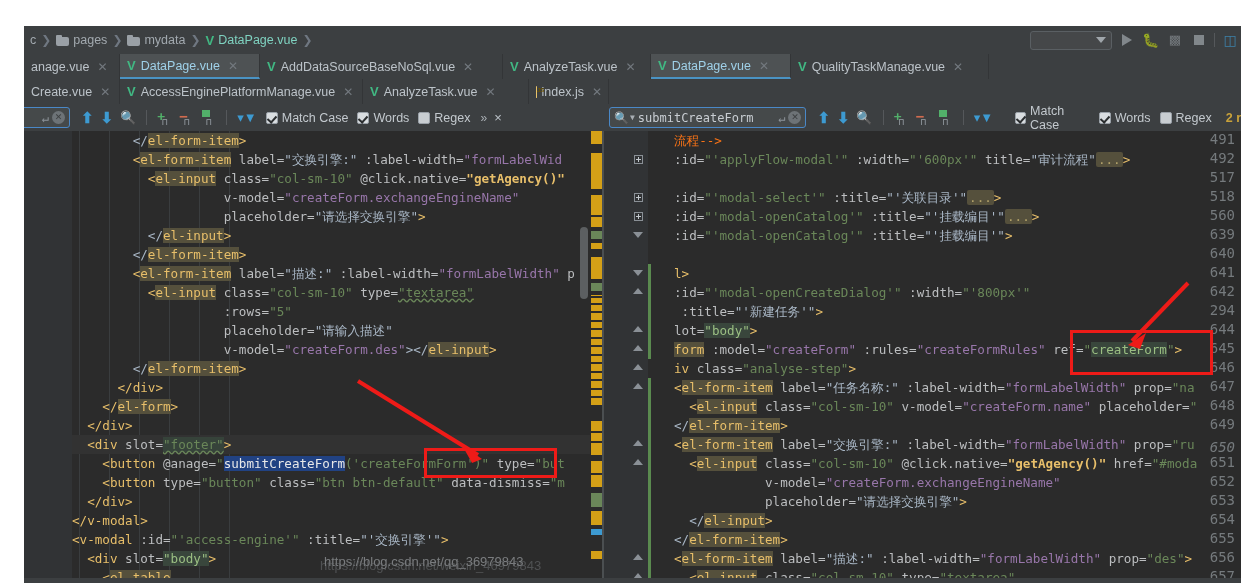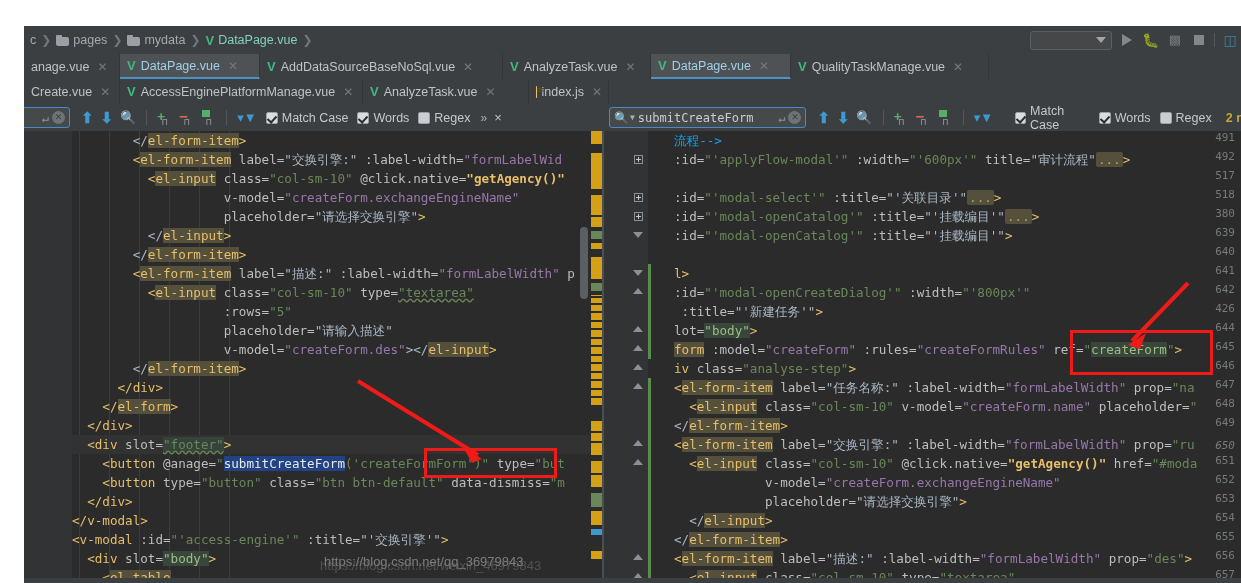--- a/index.html
+++ b/index.html
@@ -101,21 +101,21 @@
   .closex{ color:#bcc3c9; font-size:13px; margin-left:7px;}
 
   
   .editor { position:absolute; top:105px; height:452px; background:#2b2b2b; overflow:hidden; }
   .editor.left { left:0; width:580px; }
   .editor.right { left:580px; width:637px; }
   .splitter { position:absolute; left:578px; top:105px; width:2px; height:452px; background:#4b4f51;}
 
   .gutter { position:absolute; left:0; top:0; bottom:0; width:48px; background:#313335; }
   .gnum { position:absolute; right:6px; font-family:"DejaVu Sans Mono", monospace;
-          font-size:11px; color:#757a7d; }
+          font-size:14px; color:#757a7d; }
   .fold { position:absolute; left:30px; width:9px; height:9px; }
   .fold.plus{ border:1px solid #8a9096; }
   .fold.plus:before{content:"";position:absolute;left:1px;top:3px;width:5px;height:1px;background:#c3c9ce;}
   .fold.plus:after{content:"";position:absolute;left:3px;top:1px;width:1px;height:5px;background:#c3c9ce;}
   .fold.tri:before{content:"";position:absolute;left:0;top:1px;width:0;height:0;
      border-left:5px solid transparent;border-right:5px solid transparent;border-top:6px solid #8a9096;}
   .fold.triu:before{content:"";position:absolute;left:0;top:2px;width:0;height:0;
      border-left:5px solid transparent;border-right:5px solid transparent;border-bottom:6px solid #8a9096;}
   .greenbar{position:absolute; left:44px; width:3px; background:#5a8a4f;}
 
@@ -128,21 +128,21 @@
 
   
   .t-tagbg { color:#e8bf6a; background:#55503c; }
   .t-tag   { color:#e8bf6a; }
   .t-attr  { color:#bcbec0; }
   .t-str   { color:#6a8759; }
   .t-strcn { color:#a9b7c6; }
   .t-val   { color:#9876aa; }
   .t-fn    { color:#e8bf6a; font-weight:bold; }
   .t-plain { color:#a9b7c6; }
-  .t-cmt   { color:#0ea5e9; }
+  .t-cmt   { color:#f97316; }
   .t-sel   { background:#214283; color:#e8e8e8; }
   .t-green { color:#6a8759; background:#36433a; }
   .t-greenhl{ color:#9bbf83; background:#39463c;}
   .t-fold  { background:#55503c; color:#b0a06a; padding:0 2px; border-radius:2px; }
   .u-wavy { text-decoration:underline; text-decoration-style:wavy; text-decoration-color:#6a8759; }
   .caretline { position:absolute; left:0; right:0; height:19px; background:#323232; }
 
   
   .stripe { position:absolute; top:0; bottom:0; width:14px; background:#2b2b2b; }
   .stripe.left  { right:0; }
@@ -453,26 +453,26 @@
   <div class="splitter"></div>
 
   <div class="editor right">
     <div class="gutter" style="width:44px;"></div>
 
     <div>
       <div class="gnum" style="top:0px;">491</div>
       <div class="gnum" style="top:19px;">492</div>
       <div class="gnum" style="top:38px;">517</div>
       <div class="gnum" style="top:57px;">518</div>
-      <div class="gnum" style="top:76px;">380</div>
+      <div class="gnum" style="top:76px;">560</div>
       <div class="gnum" style="top:95px;">639</div>
       <div class="gnum" style="top:114px;">640</div>
       <div class="gnum" style="top:133px;">641</div>
       <div class="gnum" style="top:152px;">642</div>
-      <div class="gnum" style="top:171px;">426</div>
+      <div class="gnum" style="top:171px;">294</div>
       <div class="gnum" style="top:190px;">644</div>
       <div class="gnum" style="top:209px;">645</div>
       <div class="gnum" style="top:228px;">646</div>
       <div class="gnum" style="top:247px;">647</div>
       <div class="gnum" style="top:266px;margin-left:25px;">648</div>
       <div class="gnum" style="top:285px;">649</div>
       <div class="gnum" style="top:308px;font-style:italic;">650</div>
       <div class="gnum" style="top:323px;">651</div>
       <div class="gnum" style="top:342px;">652</div>
       <div class="gnum" style="top:361px;">653</div>

